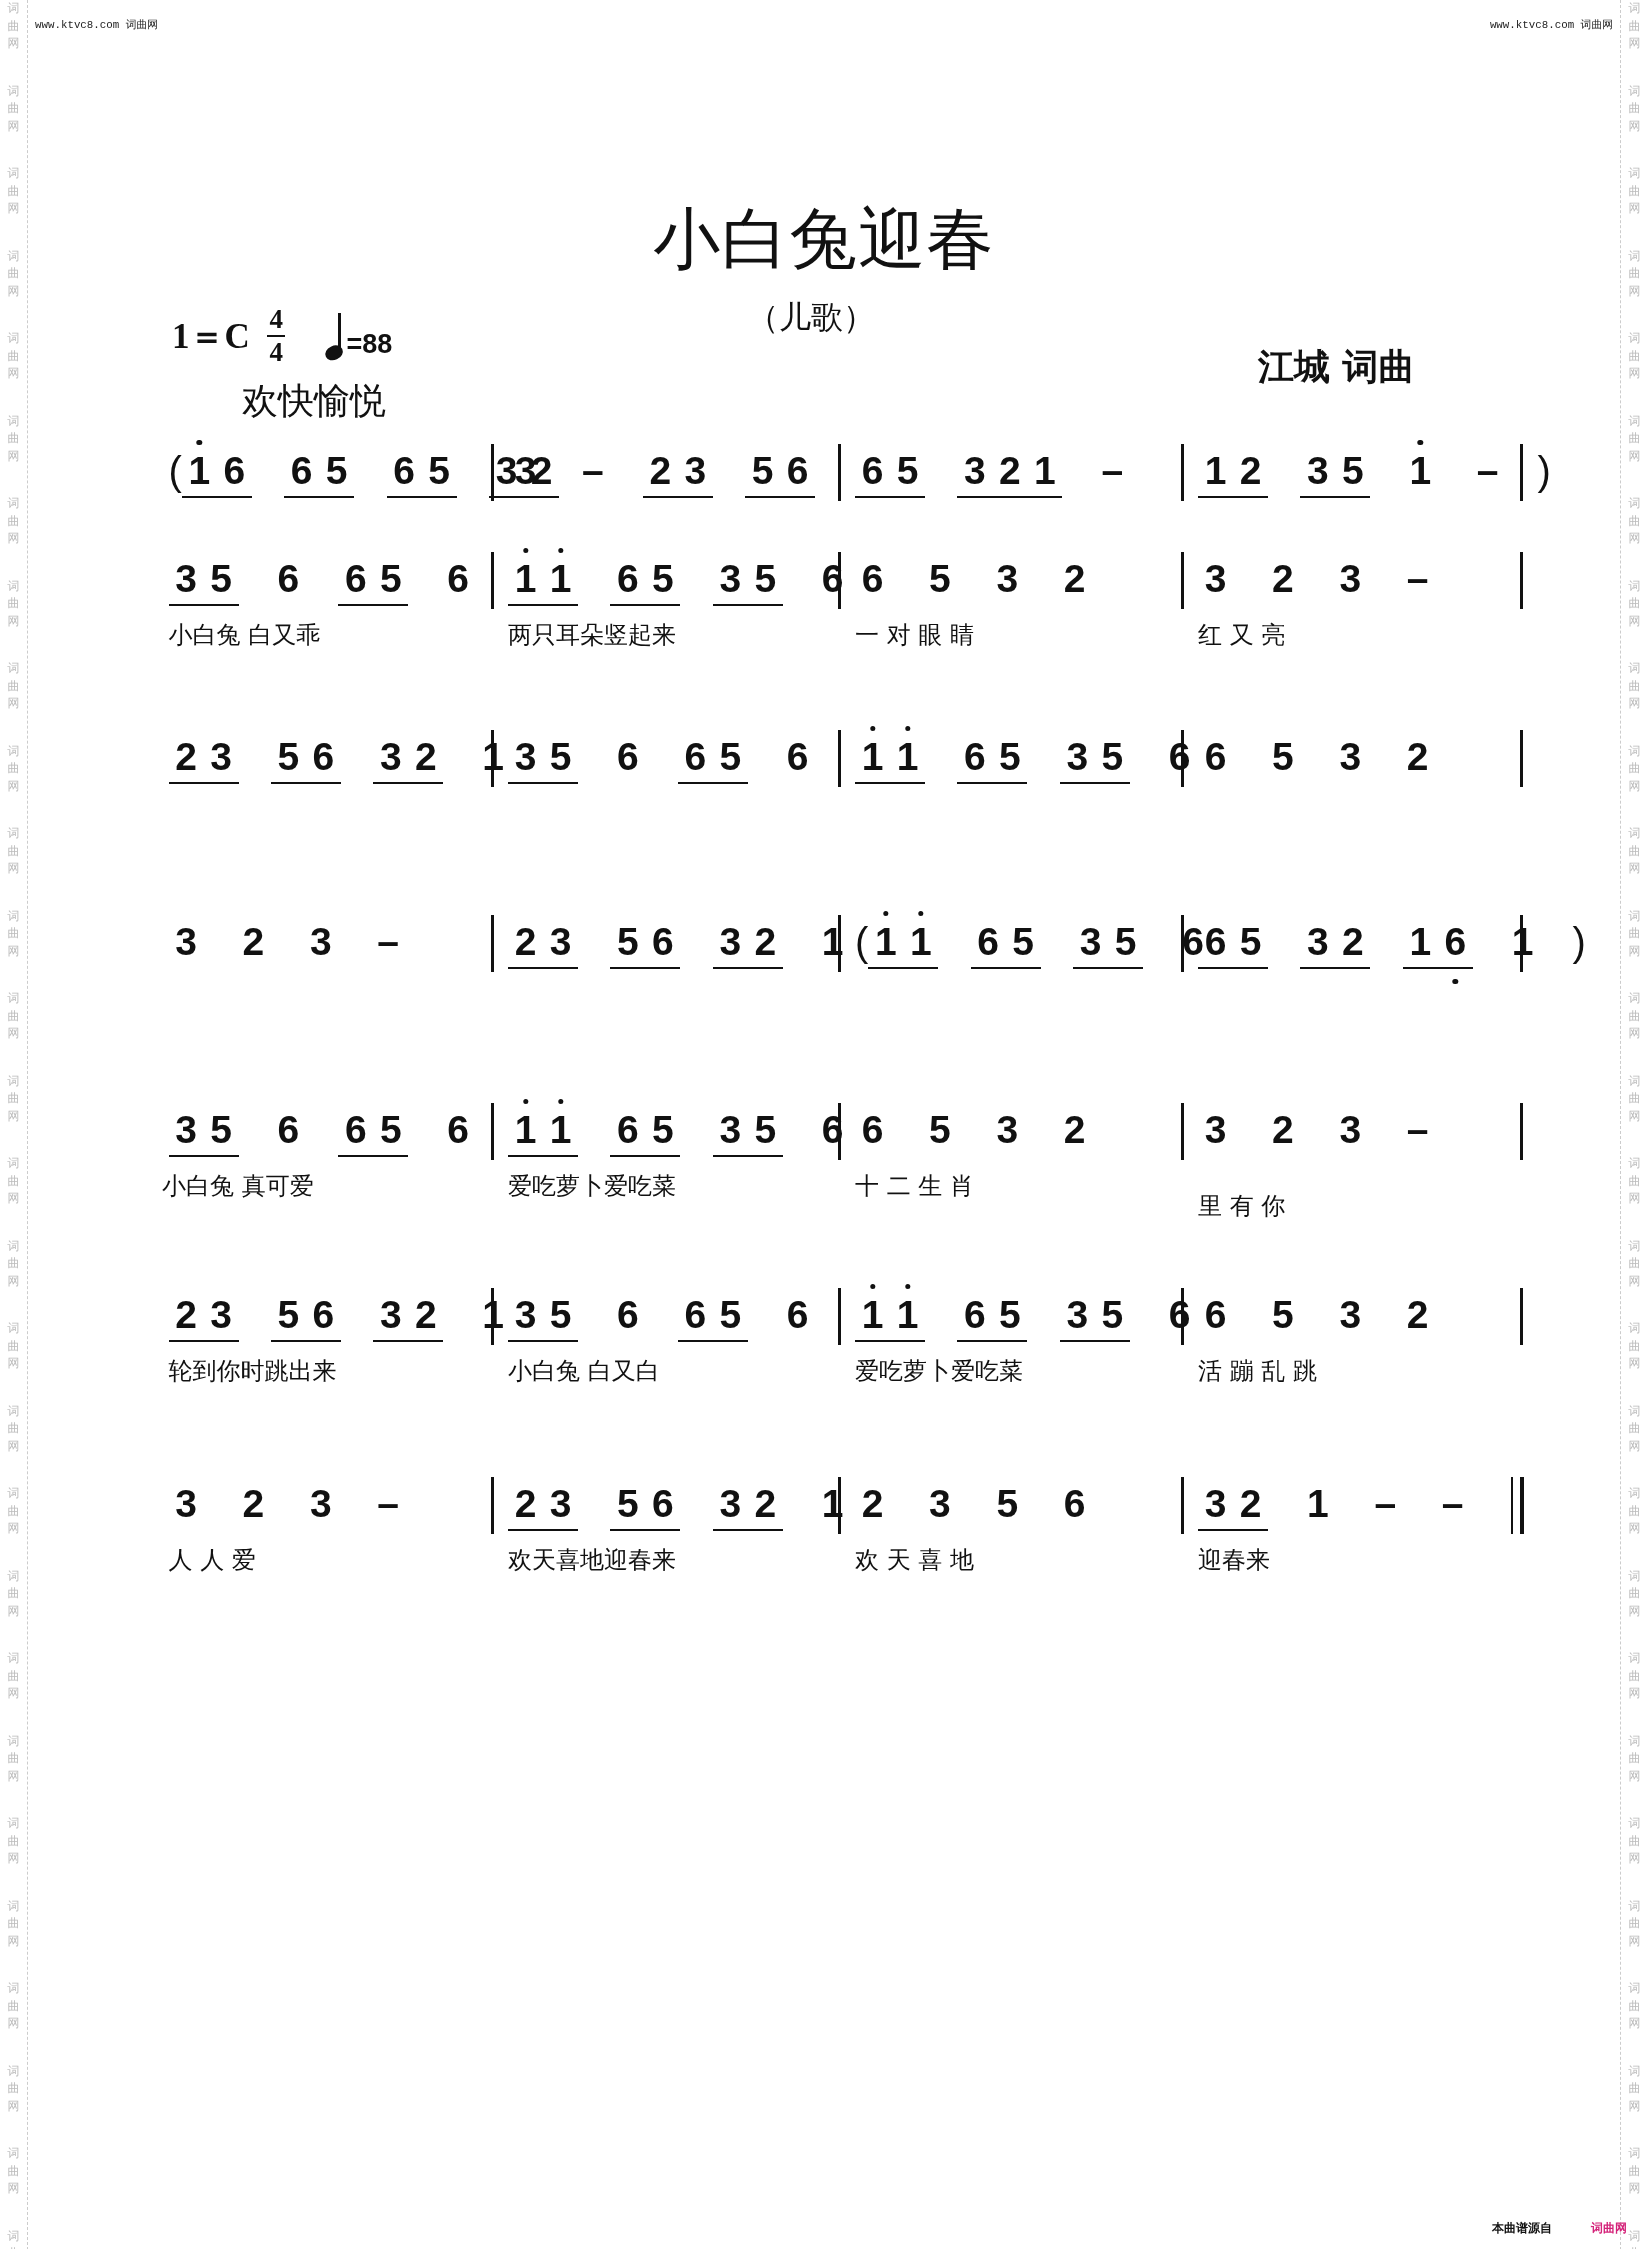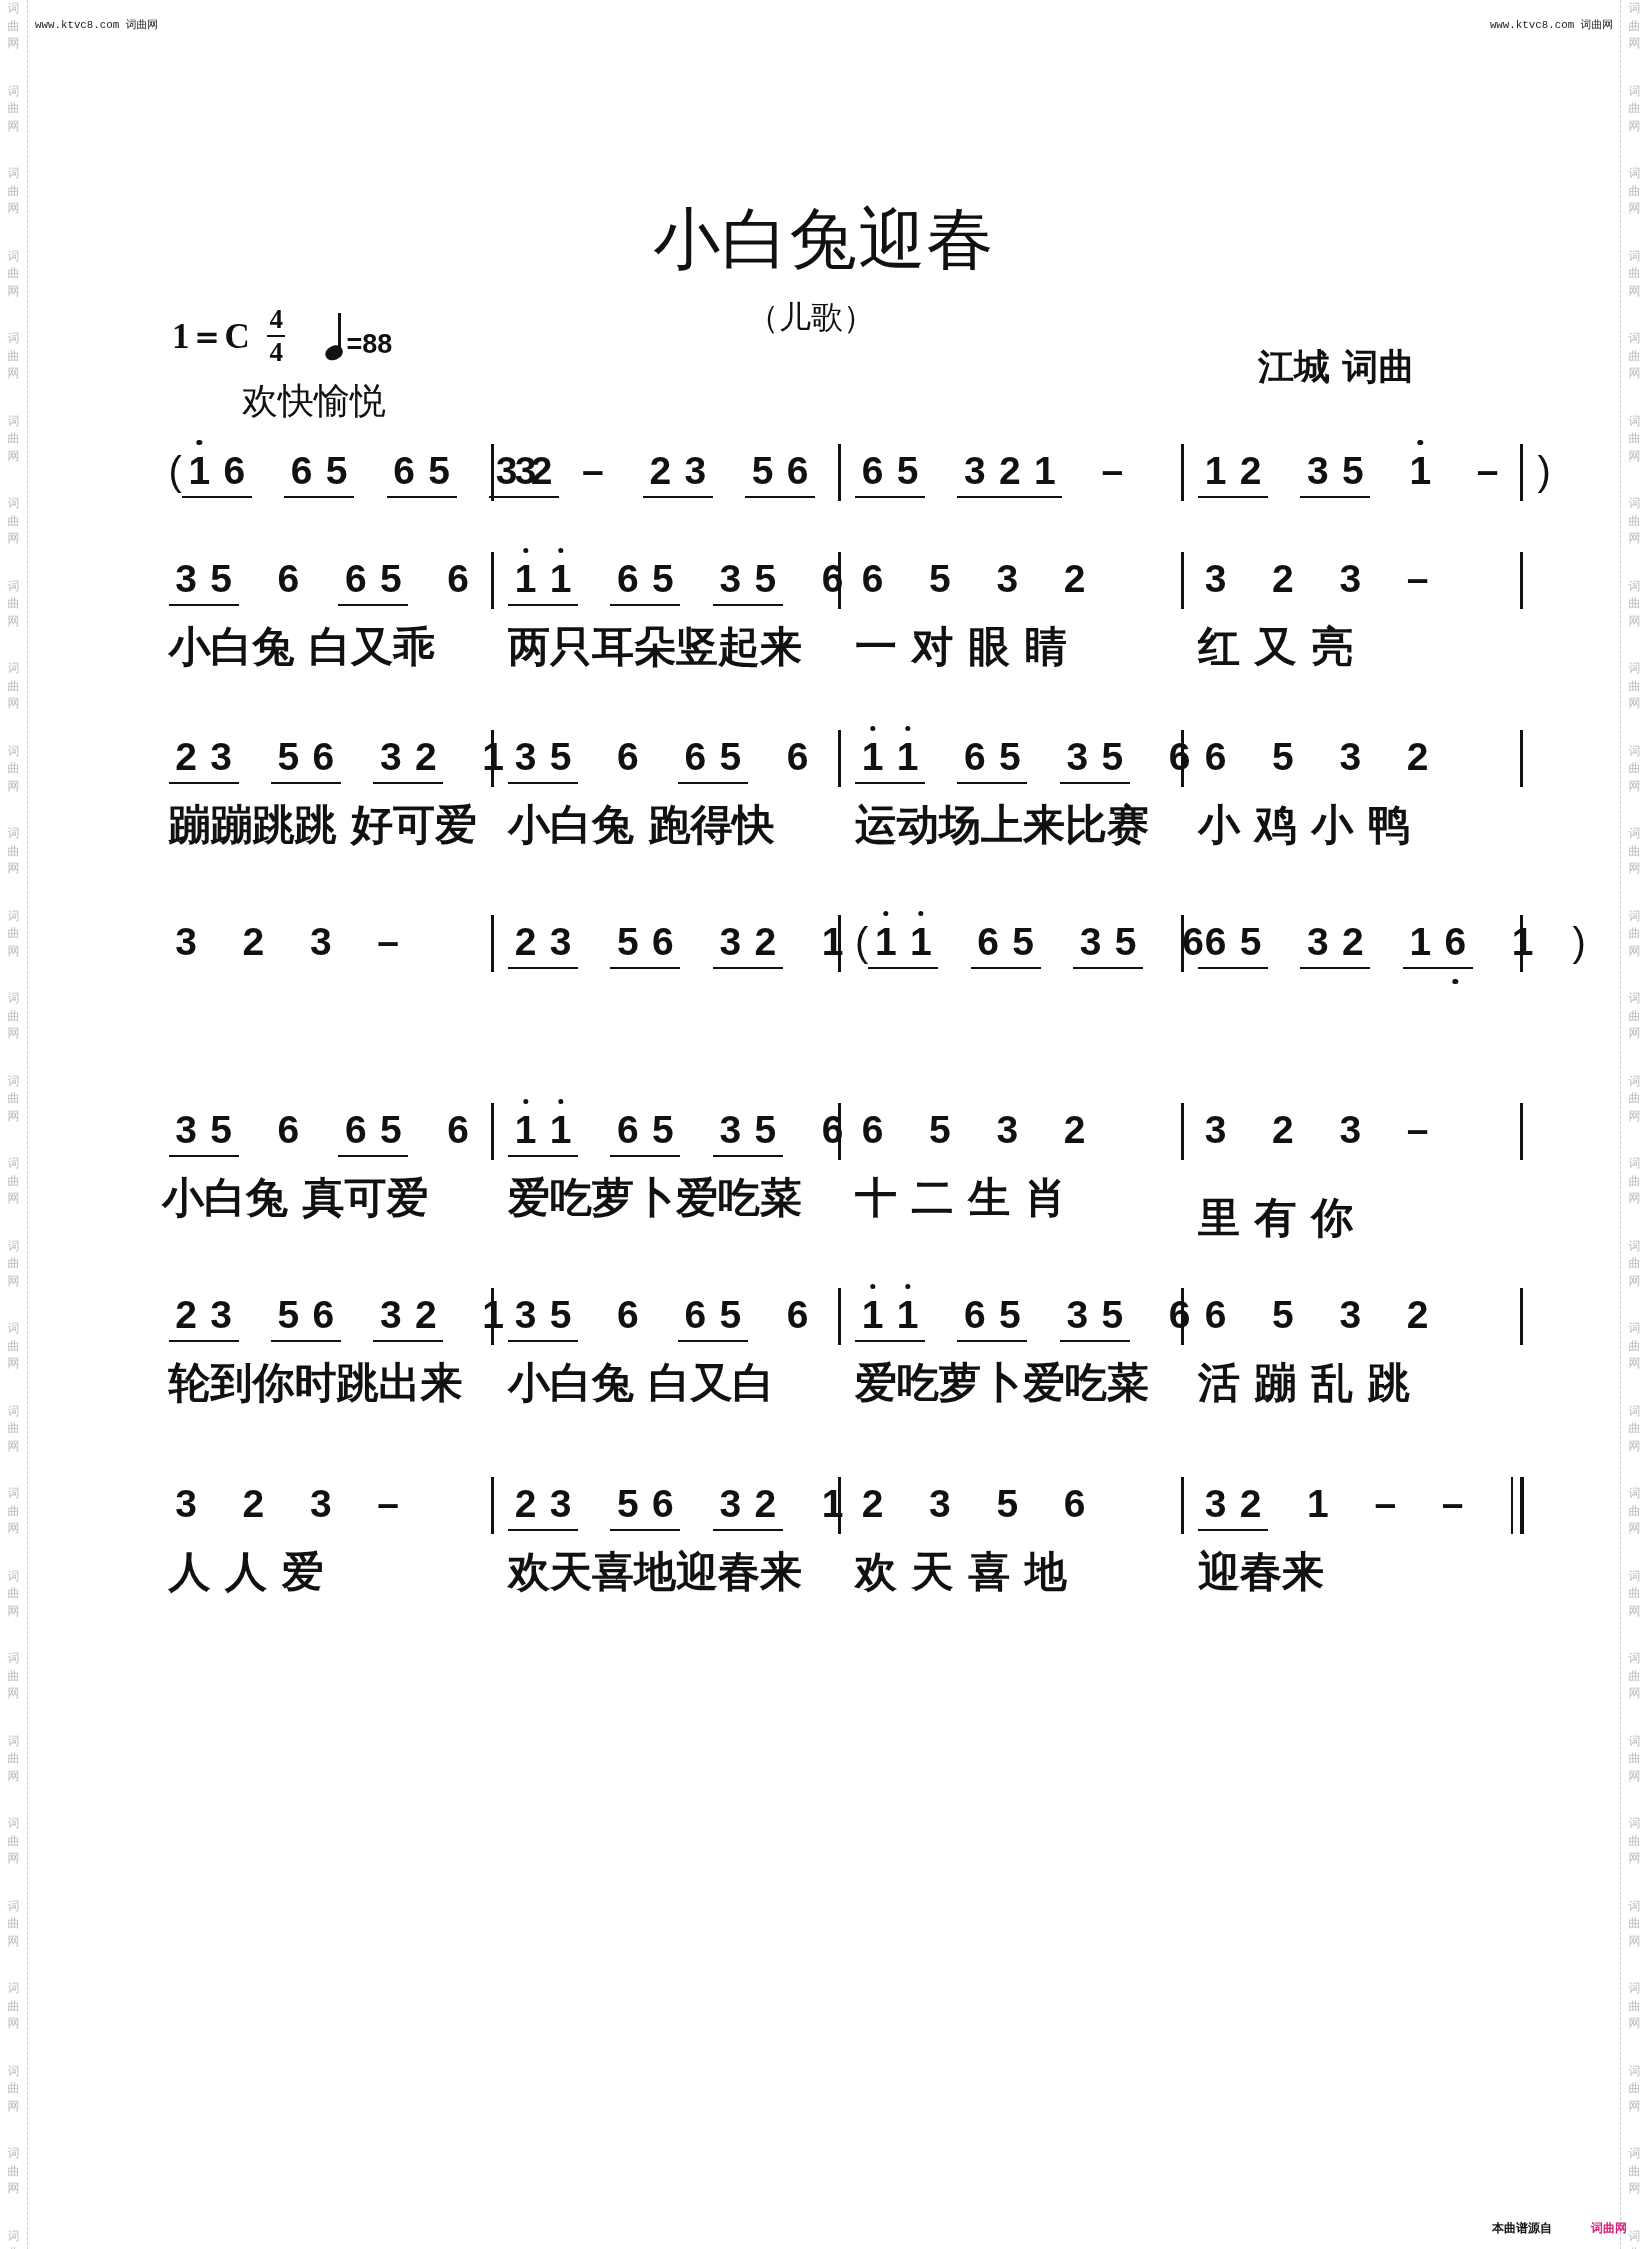--- a/index.html
+++ b/index.html
@@ -29,21 +29,21 @@
   .bar-line { position:absolute; top:6.7px; width:2.7px; height:57px; background:#111; }
   .bar-line.final { width:4px; }
   .bar-line.final2 { width:2px; }
   .measure { position:absolute; top:12px; display:flex; align-items:flex-start; font-family:"Liberation Sans","DejaVu Sans",sans-serif; font-weight:bold; font-size:39px; }
   .n { display:inline-block; text-align:center; width:35px; position:relative; }
   .n.dot-above::before { content:""; position:absolute; left:50%; top:-9.4px; width:5.4px; height:5.4px; background:#111; border-radius:50%; transform:translateX(-50%); }
   .n.dot-below::after { content:""; position:absolute; left:50%; bottom:-20px; width:5.4px; height:5.4px; background:#111; border-radius:50%; transform:translateX(-50%); }
   .grp-u { display:inline-flex; border-bottom:2.7px solid #111; padding-bottom:2.7px; margin-right:5.4px; }
   .gap { display:inline-block; width:27px; }
   .paren { font-weight:normal; font-size:40px; }
-  .lyrics { position:relative; height:54px; font-size:42px; font-weight:bold; font-family:"DejaVu Sans",sans-serif; }
+  .lyrics { position:relative; height:54px; font-size:24px; font-weight:normal; font-family:"DejaVu Sans",sans-serif; }
   .lyr { position:absolute; top:0; white-space:pre; }
   .footer { position:absolute; top:2220px; font-size:12px; font-weight:bold; }
   .footer.src { left:1492px; color:#111; }
   .footer.brand { left:1591px; color:#d4237a; }
 </style>
 </head>
 <body>
 
 <div class="side left" id="sideL">
     <div class="grp">
@@ -566,26 +566,20 @@
           <span style="margin-right: 5.4px;"><span class="n">6</span></span>
           <span class="gap"></span>
           <span style="margin-right: 5.4px;"><span class="n">5</span></span>
           <span class="gap"></span>
           <span style="margin-right: 5.4px;"><span class="n">3</span></span>
           <span class="gap"></span>
           <span style="margin-right: 5.4px;"><span class="n">2</span></span>
           <span class="gap"></span>
         </div>
       </div>
-      <div class="lyrics">
-        <span class="lyr" style="left: 13.5px;">蹦蹦跳跳 好可爱</span>
-        <span class="lyr" style="left: 353px;">小白兔 跑得快</span>
-        <span class="lyr" style="left: 700px;">运动场上来比赛</span>
-        <span class="lyr" style="left: 1043px;">小 鸡 小 鸭</span>
-      </div>
     </div>
     <div class="row" style="top: 908px;">
       <div class="notes">
         <div class="bar-line" style="left: 336px;"></div>
         <div class="bar-line" style="left: 683px;"></div>
         <div class="bar-line" style="left: 1026px;"></div>
         <div class="bar-line" style="left: 1365px;"></div>
         <div class="measure" style="left: 13.5px;">
           <span style="margin-right: 5.4px;"><span class="n">3</span></span>
           <span class="gap"></span>

